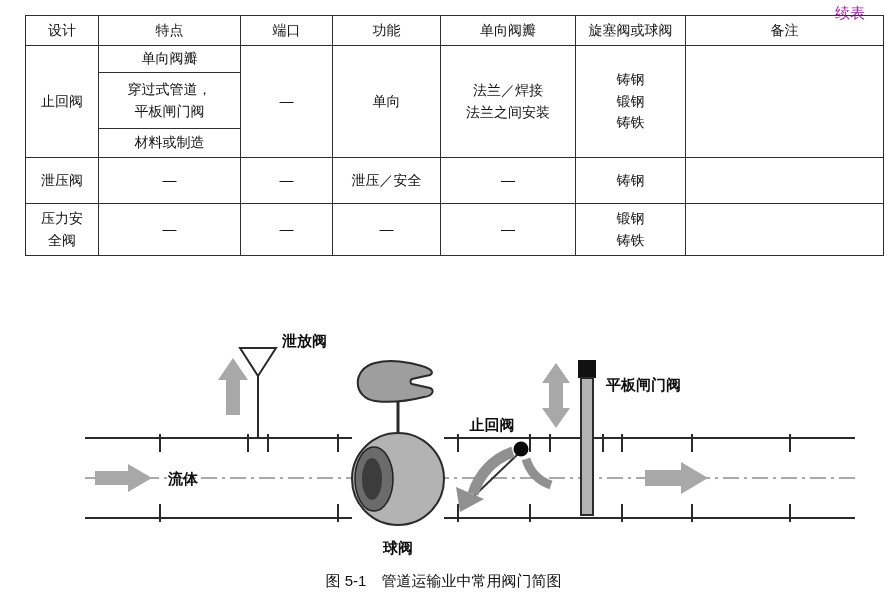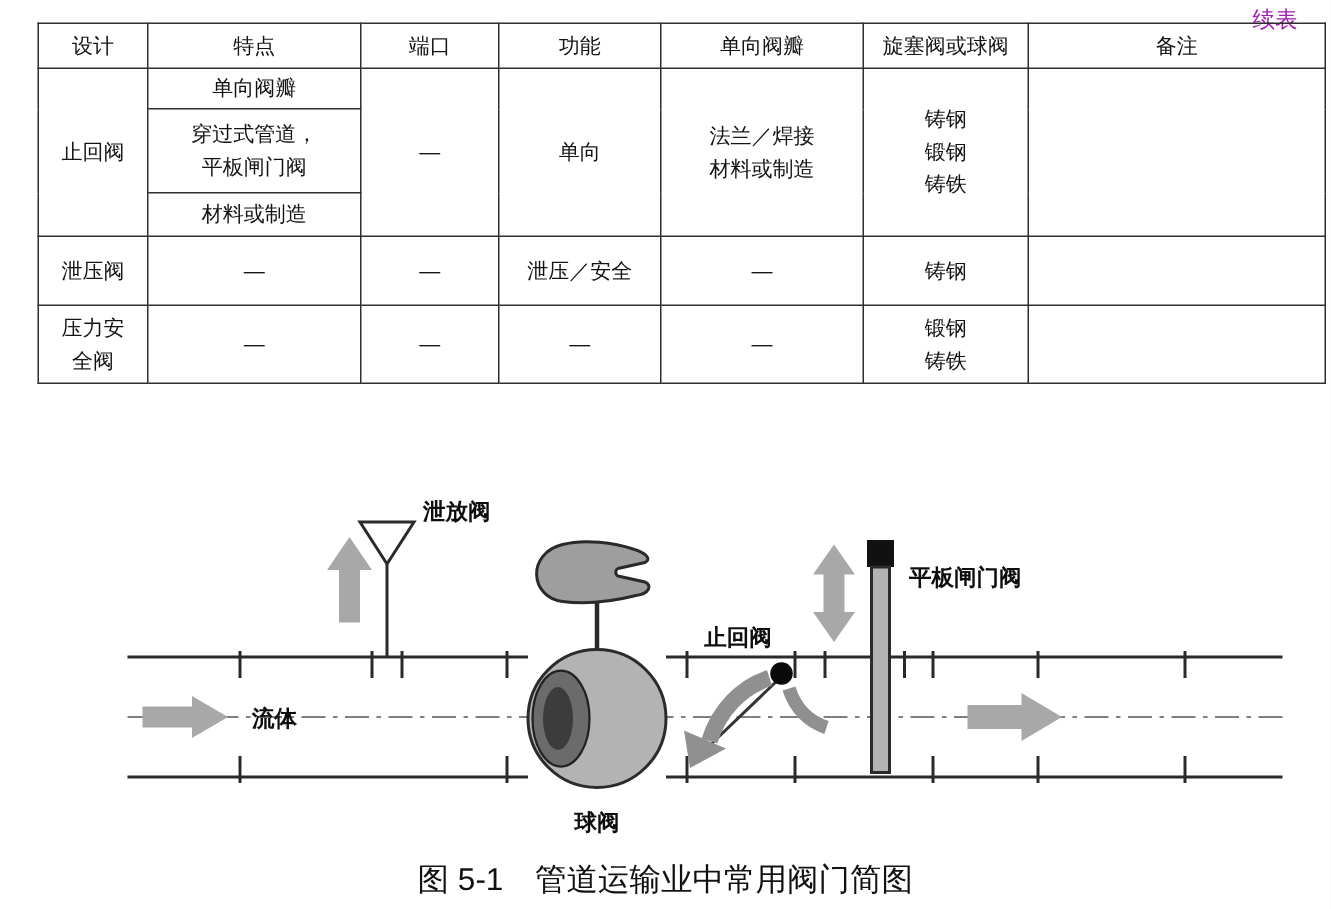--- a/index.html
+++ b/index.html
@@ -47,21 +47,21 @@
     font-size: 15px;
     font-weight: 700;
     fill: #0e0e0e;
   }
   .caption {
     position: absolute;
     top: 572px;
     left: 0;
     width: 100%;
     text-align: center;
-    font-size: 21px;
+    font-size: 15px;
     color: #111;
   }
 </style>
 </head>
 <body>
 
 <div class="page">
 
   <div class="continued">续表</div>
 
@@ -86,21 +86,21 @@
         <th>备注</th>
       </tr>
     </thead>
     <tbody>
       <tr style="height:27px">
         <td rowspan="3">止回阀</td>
         <td>单向阀瓣</td>
         <td rowspan="3">—</td>
         <td rowspan="3">单向</td>
         <td rowspan="3">法兰／焊接
-材料或制造</td>
+法兰之间安装</td>
         <td rowspan="3">铸钢
 锻钢
 铸铁</td>
         <td rowspan="3"></td>
       </tr>
       <tr style="height:56px">
         <td>穿过式管道，
 平板闸门阀</td>
       </tr>
       <tr style="height:29px">

